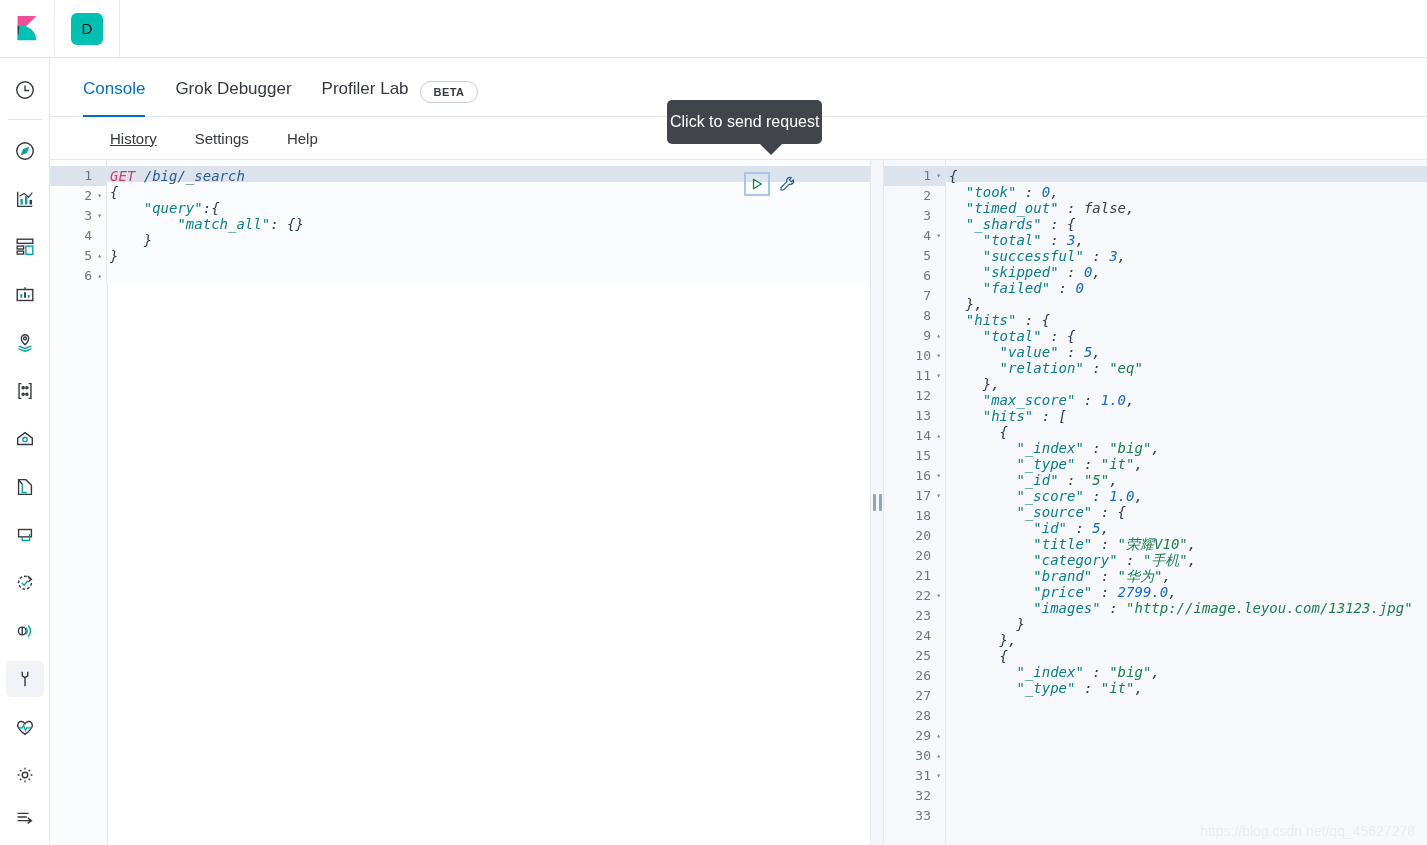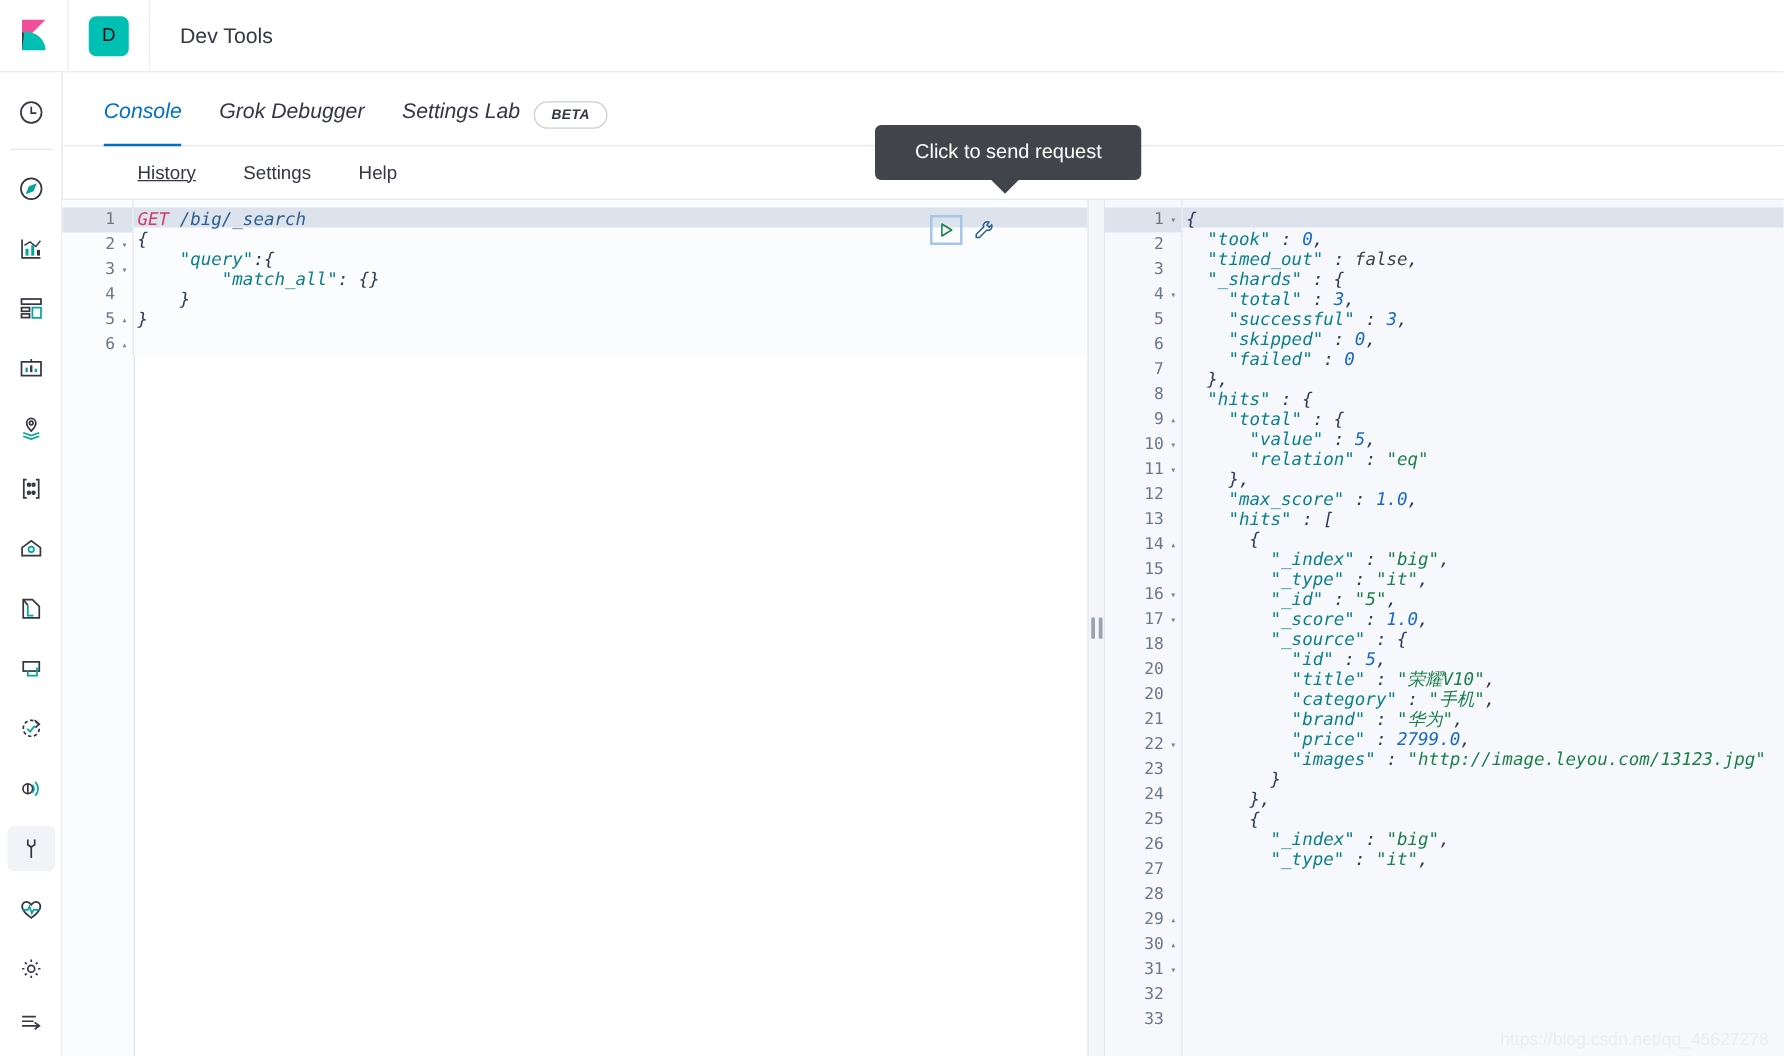--- a/index.html
+++ b/index.html
@@ -63,21 +63,20 @@
 
   
   .main { flex: 1; display: flex; flex-direction: column; min-width: 0; background: #fff; }
 
   .tabs-row {
     height: 59px; min-height: 59px;
     display: flex; align-items: flex-end;
     padding-left: 18px;
     border-bottom: 1px solid #e3e6ec;
     position: relative;
-    font-style: italic;
   }
   .tab {
     font-size: 17px; color: #343741;
     padding: 0 15px 17px 15px;
     cursor: pointer; position: relative;
     white-space: nowrap;
   }
   .tab.active { color: #0071c2; }
   .tab.active::after {
     content:""; position: absolute; left: 15px; right: 15px; bottom: -1px;
@@ -180,23 +179,23 @@
   .play-btn {
     width: 26px; height: 24px;
     border: 2px solid #a7c5e8; background: transparent;
     display: flex; align-items: center; justify-content: center;
     cursor: pointer;
   }
   .wrench-btn { width: 22px; height: 24px; display:flex; align-items:center; justify-content:center; cursor: pointer; }
 
   
   .tooltip {
-    position: absolute; left: 700px; top: 100px;
+    position: absolute; left: 667px; top: 100px;
     background: #41444a; color: #fff;
-    border-radius: 5px; padding: 13px 32px;
+    border-radius: 5px; padding: 13px 3px;
     font-size: 16px; z-index: 20; white-space: nowrap;
   }
   .tooltip::after {
     content: ""; position: absolute; left: 92px; bottom: -11px;
     border-left: 12px solid transparent; border-right: 12px solid transparent;
     border-top: 12px solid #41444a;
   }
 
   .watermark {
     position: absolute; right: 12px; bottom: 6px;
@@ -212,21 +211,20 @@
     <div class="logo-cell">
       <svg class="kibana-logo" viewBox="0 0 32 32">
         <path d="M6 2 L26 2 L6 22 Z" fill="#f04e98"></path>
         <path d="M6 12 L6 28 L14 20 Z" fill="#343741"></path>
         <path d="M6 28 L26 28 C26 18 17 12 8 12 Z" fill="#00bfb3"></path>
       </svg>
     </div>
     <div class="space-cell">
       <div class="space-badge">D</div>
     </div>
-    <div class="app-title">Dev Tools</div>
   </div>
 
   <div class="body-row">
 
     <div class="sidebar">
 
       <div class="side-item">
         <svg width="22" height="22" viewBox="0 0 24 24" fill="none" stroke="#343741" stroke-width="1.5">
           <circle cx="12" cy="12" r="9"></circle>
             <path d="M12 7v5.5h4.5"></path>
@@ -355,21 +353,21 @@
           <path d="M4 8 H16 M4 12 H14 M4 16 H18 M15 13 L19 16 L15 19"></path>
         </svg>
       </div>
     </div>
 
     <div class="main">
 
       <div class="tabs-row">
         <div class="tab active">Console</div>
         <div class="tab">Grok Debugger</div>
-        <div class="tab">Settings Lab</div>
+        <div class="tab">Profiler Lab</div>
         <div class="beta-badge">BETA</div>
       </div>
 
       <div class="submenu-row">
         <div class="submenu-item hovered">History</div>
         <div class="submenu-item">Settings</div>
         <div class="submenu-item">Help</div>
       </div>
 
       <div class="editors">

